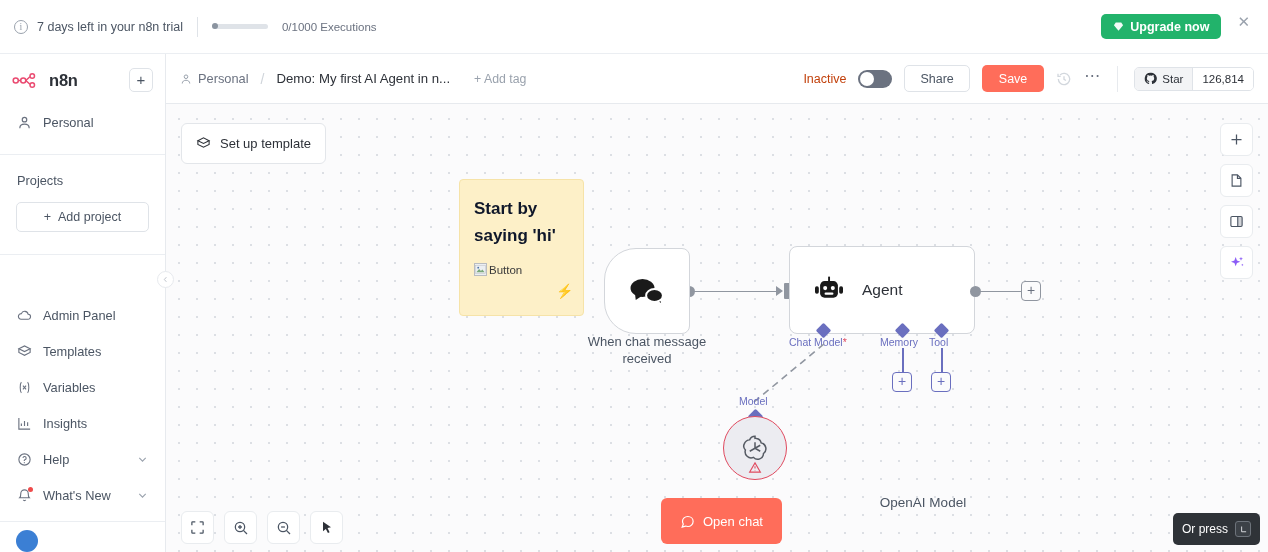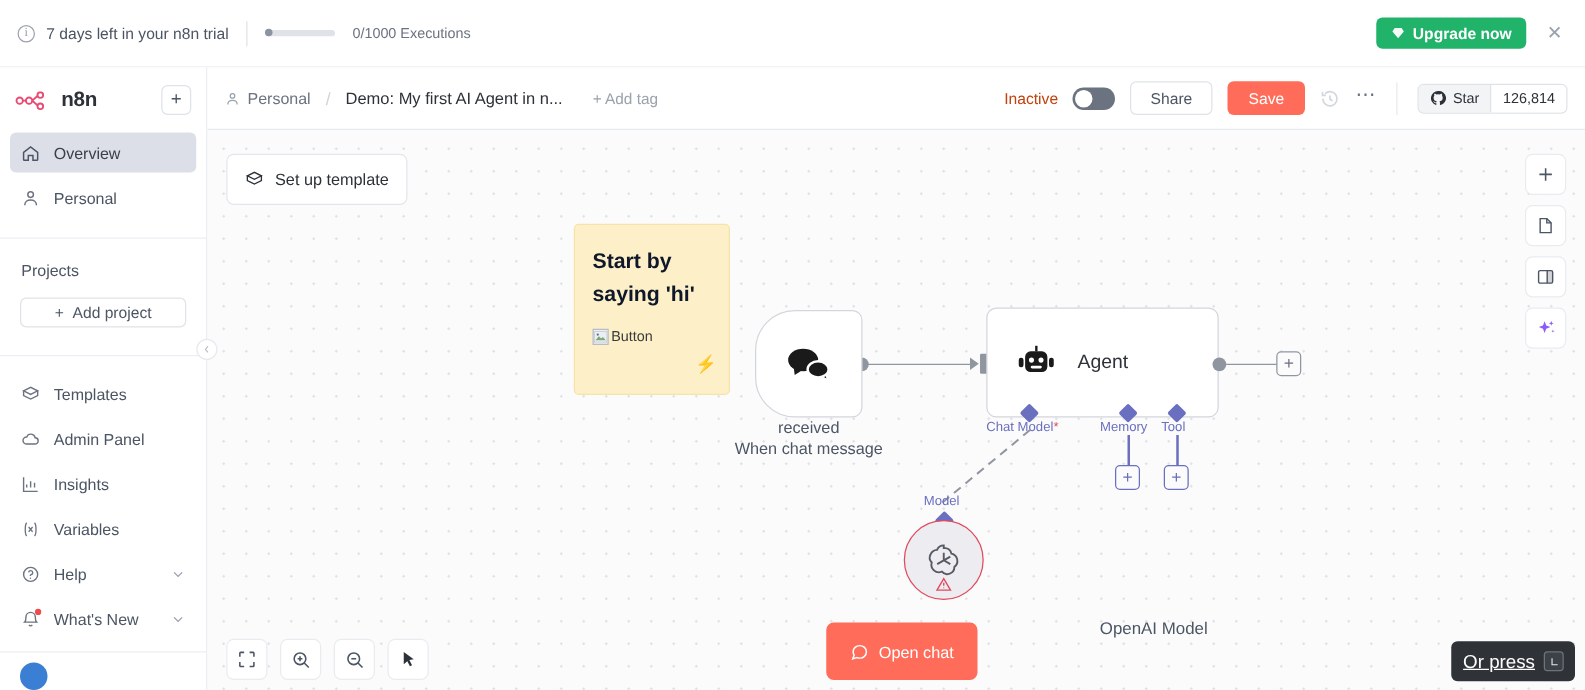--- a/index.html
+++ b/index.html
@@ -26,21 +26,21 @@
   .banner-sep { width: 1px; height: 20px; background: #dfe3e8; margin: 0 14px; }
   .prog-wrap { display: flex; align-items: center; gap: 14px; }
   .prog-track {
     width: 56px; height: 5px; background: #dfe3e8; border-radius: 3px; position: relative;
   }
   .prog-dot {
     position: absolute; left: 0; top: -1px; width: 6px; height: 6px;
     border-radius: 50%; background: #8b94a0;
   }
   .prog-label { font-size: 11.5px; color: #6b7280; }
-  .banner-right { margin-left: auto; display: flex; align-items: center; gap: 12px; }
+  .banner-right { margin-left: auto; display: flex; align-items: flex-start; gap: 12px; }
   .btn-upgrade {
     background: #22b36b; color: #fff; border: none; border-radius: 5px;
     height: 25px; padding: 0 12px; font-size: 12.5px; font-weight: bold;
     display: flex; align-items: center; gap: 6px; cursor: pointer;
   }
   .gem { width: 11px; height: 11px; display: block; }
   .banner-close {
     color: #9aa2ad; font-size: 15px; line-height: 1; cursor: pointer; padding: 0 4px;
   }
 
@@ -253,22 +253,22 @@
 
   
   .right-bar { position: absolute; right: 15px; top: 19px; display: flex; flex-direction: column; gap: 8px; }
   .rb-btn {
     width: 33px; height: 33px; background: #fff; border: 1px solid #e9ecef;
     border-radius: 6px; display: flex; align-items: center; justify-content: center;
     color: #4b5563; cursor: pointer;
   }
   .press-hint {
     position: absolute; right: 8px; bottom: 7px; height: 25px;
-    background: #2f3338; border-radius: 5px; color: #fff; font-size: 15px;
-    display: flex; align-items: center; gap: 7px; padding: 16px 9px; text-decoration: underline;
+    background: #2f3338; border-radius: 5px; color: #fff; font-size: 12px;
+    display: flex; align-items: center; gap: 7px; padding: 16px 9px;
   }
   .keycap {
     width: 16px; height: 16px; border: 1px solid #6d737b; border-radius: 3px;
     background: #3c4147; display: flex; align-items: center; justify-content: center;
     font-size: 9px; color: #e5e7eb;
   }
 </style>
 </head>
 <body>
 
@@ -306,26 +306,20 @@
           <circle cx="27" cy="4" r="3" fill="none" stroke="#ea4b71" stroke-width="2"></circle>
           <circle cx="27" cy="16" r="3" fill="none" stroke="#ea4b71" stroke-width="2"></circle>
           <path d="M8.4 10h3.2M18.4 10l5.5-5M18.4 10l5.5 5" stroke="#ea4b71" stroke-width="2" fill="none"></path>
         </svg>
         <span class="logo-text">n8n</span>
       </div>
       <div class="sb-plus">+</div>
     </div>
 
     <div class="sb-nav">
-      <div class="sb-item active">
-        <svg class="sb-ico" viewBox="0 0 24 24" fill="none" stroke="#4b5563" stroke-width="1.9">
-          <path d="M3 11l9-7 9 7v9a1 1 0 0 1-1 1h-5v-6H9v6H4a1 1 0 0 1-1-1z"></path>
-        </svg>
-        <span>Overview</span>
-      </div>
       <div class="sb-item">
         <svg class="sb-ico" viewBox="0 0 24 24" fill="none" stroke="#6b7280" stroke-width="1.9">
           <circle cx="12" cy="7.5" r="3.6"></circle>
             <path d="M4.5 21c0-4.2 3.4-6.5 7.5-6.5s7.5 2.3 7.5 6.5"></path>
         </svg>
         <span>Personal</span>
       </div>
     </div>
 
     <div class="sb-divider"></div>
@@ -334,44 +328,44 @@
     <div class="sb-addproject">
       <span>+</span>
       <span>Add project</span>
     </div>
 
     <div class="sb-divider" style="margin-top:22px;"></div>
 
     <div class="sb-bottom" style="padding-top:14px;">
       <div class="sb-item">
         <svg class="sb-ico" viewBox="0 0 24 24" fill="none" stroke="#6b7280" stroke-width="1.8">
+          <path d="M6.5 18h11a4 4 0 0 0 .3-8 5.6 5.6 0 0 0-10.8-1A3.8 3.8 0 0 0 6.5 18z"></path>
+        </svg>
+        <span>Admin Panel</span>
+      </div>
+      <div class="sb-item">
+        <svg class="sb-ico" viewBox="0 0 24 24" fill="none" stroke="#6b7280" stroke-width="1.8">
           <path d="M3 7.5l9-4.5 9 4.5-9 4.5z"></path>
             <path d="M3 7.5v6l9 4.5 9-4.5v-6"></path>
         </svg>
         <span>Templates</span>
       </div>
       <div class="sb-item">
-        <svg class="sb-ico" viewBox="0 0 24 24" fill="none" stroke="#6b7280" stroke-width="1.8">
-          <path d="M6.5 18h11a4 4 0 0 0 .3-8 5.6 5.6 0 0 0-10.8-1A3.8 3.8 0 0 0 6.5 18z"></path>
-        </svg>
-        <span>Admin Panel</span>
+        <svg class="sb-ico" viewBox="0 0 24 24" fill="none" stroke="#6b7280" stroke-width="1.7">
+          <path d="M7 3.5C4.5 6 4.5 18 7 20.5M17 3.5C19.5 6 19.5 18 17 20.5"></path>
+          <path d="M9.5 9l5 6M14.5 9l-5 6"></path>
+        </svg>
+        <span>Variables</span>
       </div>
       <div class="sb-item">
         <svg class="sb-ico" viewBox="0 0 24 24" fill="none" stroke="#6b7280" stroke-width="1.8">
           <path d="M3 3v18h18"></path>
             <path d="M7 16v-4M12 16V8M17 16v-6"></path>
         </svg>
         <span>Insights</span>
-      </div>
-      <div class="sb-item">
-        <svg class="sb-ico" viewBox="0 0 24 24" fill="none" stroke="#6b7280" stroke-width="1.7">
-          <path d="M7 3.5C4.5 6 4.5 18 7 20.5M17 3.5C19.5 6 19.5 18 17 20.5"></path>
-          <path d="M9.5 9l5 6M14.5 9l-5 6"></path>
-        </svg>
-        <span>Variables</span>
       </div>
       <div class="sb-item">
         <svg class="sb-ico" viewBox="0 0 24 24" fill="none" stroke="#6b7280" stroke-width="1.8">
           <circle cx="12" cy="12" r="9"></circle>
             <path d="M9.5 9.3a2.6 2.6 0 1 1 3.1 3c-.7.3-1 .9-1 1.6v.3"></path>
             <circle cx="11.7" cy="17" r=".9" fill="#6b7280" stroke="none"></circle>
         </svg>
         <span>Help</span>
         <svg class="chev" viewBox="0 0 24 24" fill="none" stroke="#9aa2ad" stroke-width="2.4">
             <path d="M5 8.5l7 7 7-7"></path>
@@ -477,22 +471,22 @@
 
     <div class="node-chat">
       <svg width="38" height="30" viewBox="0 0 24 20" fill="#1a1a1a">
         <ellipse cx="9" cy="8" rx="8" ry="6"></ellipse>
         <path d="M4 12l.5 4 4-2.6z"></path>
         <ellipse cx="17" cy="13" rx="5.6" ry="4.3" stroke="#fff" stroke-width="1.3"></ellipse>
         <path d="M21.5 16l.6 3-3-2z" stroke="#fff" stroke-width="1"></path>
       </svg>
     </div>
     <div class="node-caption cap-chat">
+      <div>When chat message</div>
       <div>received</div>
-      <div>When chat message</div>
     </div>
 
     <div class="node-agent">
       <svg width="34" height="28" viewBox="0 0 26 22" fill="#1a1a1a">
         <rect x="6" y="4" width="14" height="13" rx="3.5"></rect>
         <rect x="2" y="8" width="3" height="6" rx="1.4"></rect>
         <rect x="21" y="8" width="3" height="6" rx="1.4"></rect>
         <circle cx="10" cy="9.5" r="1.6" fill="#fff"></circle>
         <circle cx="16" cy="9.5" r="1.6" fill="#fff"></circle>
         <rect x="9.5" y="13" width="7" height="1.8" rx=".9" fill="#fff"></rect>

